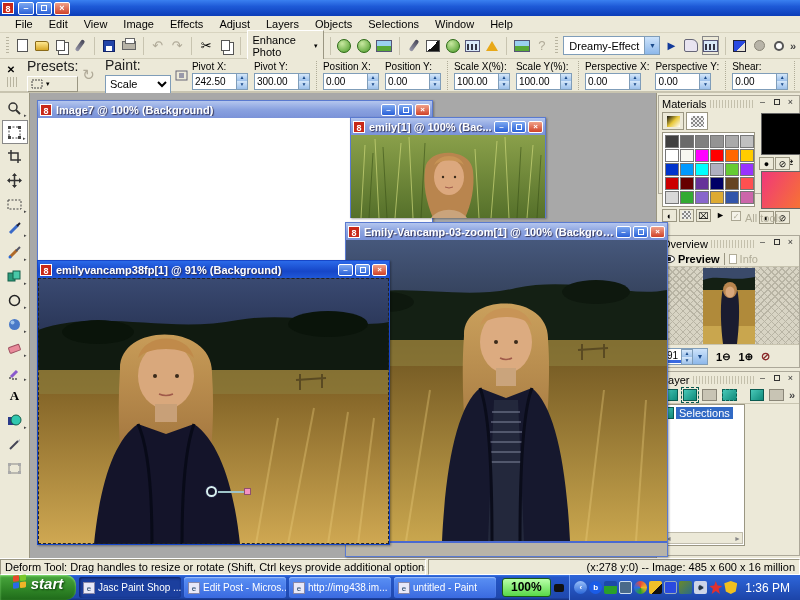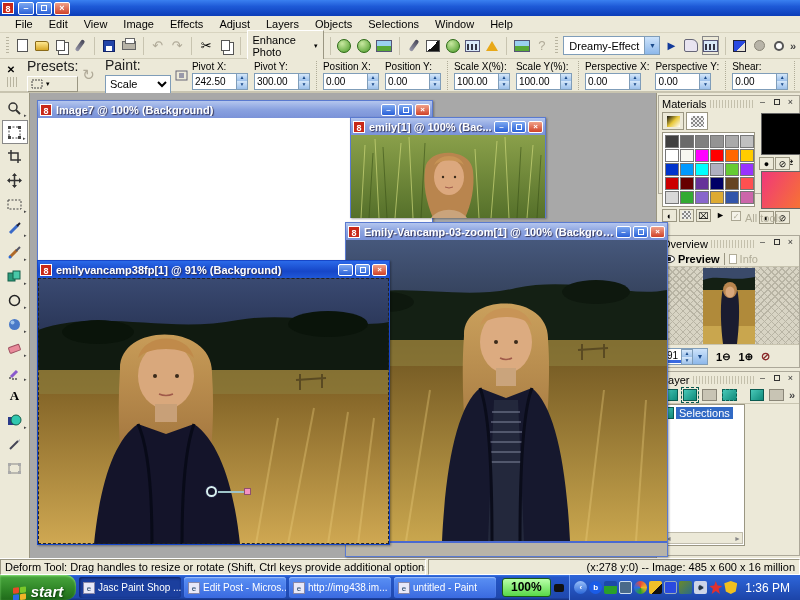--- a/index.html
+++ b/index.html
@@ -109,21 +109,21 @@
   .opbar{width:30px;height:11px;background:linear-gradient(90deg,#909090,#f0f0f0);border:1px solid #888;font-size:8px;line-height:10px;text-align:center;color:#222}
   .hscroll{position:absolute;bottom:1px;height:12px;background:#ece9d8;border:1px solid #c0bcac;display:flex;justify-content:space-between;align-items:center;font-size:7px;color:#888;padding:0 1px}
   .hscroll.blue{color:#2a5ad8}
   
   #statusbar{left:0;top:558px;width:800px;height:17px;background:#ece9d8;border-top:1px solid #fff;display:flex;font-size:11px}
   .stpane{border:1px solid;border-color:#9a9682 #fff #fff #9a9682;padding:1px 4px;white-space:nowrap;overflow:hidden}
   .stpane.l{flex:1;margin-right:2px}
   .stpane.r{width:372px;text-align:right}
   
   #taskbar{left:0;top:575px;width:800px;height:25px;background:linear-gradient(180deg,#3a76e8 0%,#2456c8 8%,#1f48ae 90%,#15307e 100%);display:flex;align-items:center}
-  #startbtn{height:25px;width:76px;background:linear-gradient(180deg,#4aa83e 0%,#2e8426 60%,#1f6a1a 100%);border-radius:0 10px 10px 0;display:flex;align-items:flex-end;justify-content:center;gap:4px;color:#fff;font-weight:bold;font-style:italic;font-size:15px;text-shadow:1px 1px 2px #0a3a08;box-shadow:inset 0 1px 2px #8ae07a}
+  #startbtn{height:25px;width:76px;background:linear-gradient(180deg,#4aa83e 0%,#2e8426 60%,#1f6a1a 100%);border-radius:0 10px 10px 0;display:flex;align-items:flex-start;justify-content:center;gap:4px;color:#fff;font-weight:bold;font-style:italic;font-size:15px;text-shadow:1px 1px 2px #0a3a08;box-shadow:inset 0 1px 2px #8ae07a}
   .xpflag{width:14px;height:13px;display:grid;grid-template-columns:6px 6px;gap:1px;transform:skewY(-6deg)}
   .xpflag i{border-radius:1px}
   .task{height:21px;width:102px;margin-left:3px;background:linear-gradient(180deg,#5a90f4,#3a6ae0);border-radius:3px;display:flex;align-items:center;gap:3px;padding:0 4px;color:#fff;font-size:10px;white-space:nowrap;overflow:hidden;box-shadow:inset 0 1px 1px #9ec0f8}
   .task.pressed{background:#1b3f9e;box-shadow:inset 1px 1px 3px #0a1e5a}
   .task .ticon{flex:0 0 12px;width:12px;height:12px;background:#e8e8f8;border:1px solid #88a;font-size:8px;line-height:11px;text-align:center;color:#246}
   .meter{height:19px;margin-left:6px;padding:0 8px;background:linear-gradient(180deg,#b8ffa8,#58d848);border:1px solid #1a5a14;border-radius:3px;color:#000;font-weight:bold;font-size:12px;line-height:17px}
   .plug{width:10px;height:8px;background:#111;border-radius:2px;margin-left:3px}
   #tray{margin-left:auto;height:25px;display:flex;align-items:center;gap:2px;padding:0 4px;border-left:1px solid #6a96f0;background:linear-gradient(180deg,#2e66da,#1c44a8)}
   .trayico{width:13px;height:13px;border-radius:2px;font-size:8px;color:#fff;text-align:center;line-height:13px;font-weight:bold}
   .round{border-radius:50%}

